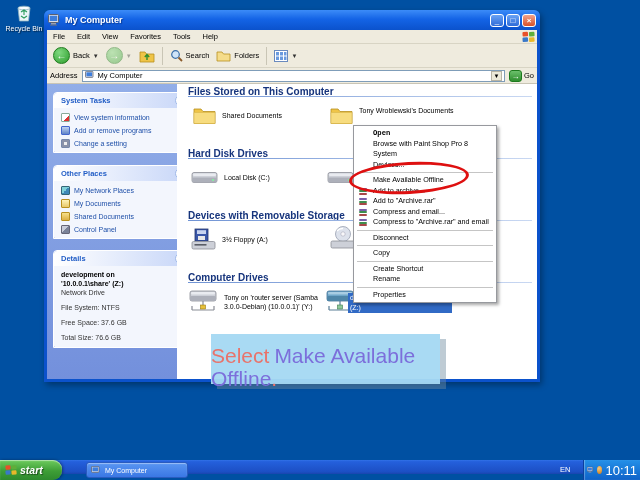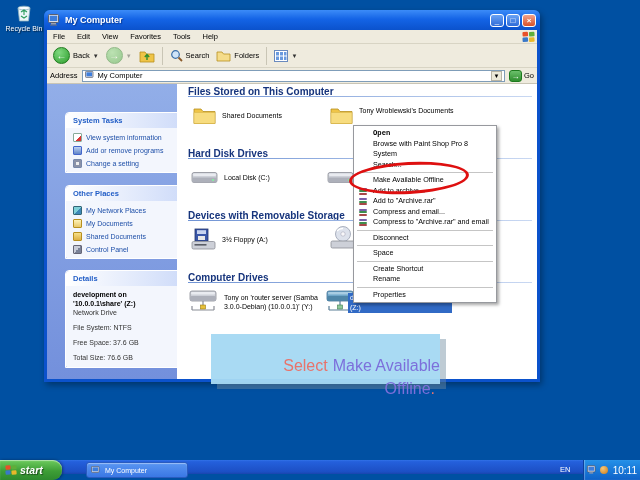--- a/index.html
+++ b/index.html
@@ -54,21 +54,21 @@
                       border:1px solid #B8B4A4; font-size:6px; text-align:center; line-height:9px; }
   .go-btn { display:flex; align-items:center; gap:2px; }
   .go-box { width:13px; height:12px; border-radius:3px; background:linear-gradient(#6CC06C,#2E8E2E);
             color:#fff; font-size:8px; text-align:center; line-height:11px; border:1px solid #1D7A1D; }
 
   .content { position:absolute; left:3px; top:74px; width:490px; height:295px; background:#fff; }
 
   
   .sidebar { position:absolute; left:0; top:0; width:130px; height:295px;
              background:linear-gradient(to bottom,#92AEE8,#7390DC); }
-  .panel { position:absolute; left:18px; width:136px; border:1px solid #fff; border-radius:4px 4px 0 0;margin-top:20px; }
+  .panel { position:absolute; left:6px; width:136px; border:1px solid #fff; border-radius:4px 4px 0 0; }
   .panel-hd { height:15px; border-radius:3px 3px 0 0; display:flex; align-items:center;
               padding:0 2px 0 7px; background:linear-gradient(to right,#FFFFFF,#C7D6F8);
               font-size:7.5px; font-weight:bold; color:#215DC6; }
   .chev { margin-left:auto; width:11px; height:11px; border-radius:50%; background:#fff;
           border:1px solid #9FB8E8; color:#4A6FC8; font-size:8px; line-height:9px; text-align:center; }
   .chev span { display:inline-block; transform:rotate(90deg); }
   .panel-bd { background:#F3F6FD; padding:5px 4px 4px 7px; font-size:7px; color:#1E4FA8;
               border-radius:0 0 1px 1px; }
   .s-item { display:flex; align-items:center; gap:4px; margin-bottom:4px; }
   .s-item:last-child { margin-bottom:0; }
@@ -110,21 +110,21 @@
   .rar-ico i:nth-child(2){ background:#3E8E4E; }
   .rar-ico i:nth-child(3){ background:#A84848; }
 
   
   .ellipse { position:absolute; left:349px; top:162px; width:120px; height:32px;
              border:3px solid #DE1010; border-radius:50%; transform:rotate(-3deg); z-index:30; }
 
   
   .caption { position:absolute; left:211px; top:334px; width:229px; height:50px; z-index:40;
              background:rgba(166,217,243,.96); box-shadow:6px 5px 0 rgba(110,140,160,.45);
-             text-align:right; font-size:16px; line-height:23px; padding-top:20px; }
+             text-align:left; font-size:21px; line-height:23px; padding-top:10px; }
   .cap-red { color:#E8736B; margin-right:5px; }
   .cap-pur { color:#7C6FDB; }
 
   
   .taskbar { position:absolute; left:0; top:460px; width:640px; height:14px; z-index:50;
              background:linear-gradient(to bottom,#3272E8 0%,#2460DC 12%,#1C4FC4 85%,#1845AE 100%); }
   .start-btn { position:absolute; left:0; top:0; height:20px; width:62px; border-radius:0 9px 9px 0;
                background:linear-gradient(to bottom,#6ECC5E 0%,#3E9E36 55%,#2E8A2E 100%);
                display:flex; align-items:center; gap:3px; padding:0 8px 0 5px;
                box-shadow:inset 0 1px 1px rgba(255,255,255,.5),1px 0 3px rgba(0,0,0,.4); }
@@ -132,21 +132,21 @@
                        text-shadow:1px 1px 1px rgba(0,0,0,.5); }
   .task-btn { position:absolute; left:86px; top:2px; width:102px; height:16px; border-radius:3px;
               background:linear-gradient(to bottom,#5A96F2,#3A77E4); border:1px solid #2A5BBE;
               display:flex; align-items:center; gap:4px; padding:0 4px; color:#fff; font-size:7px;
               box-shadow:inset 0 1px 1px rgba(255,255,255,.4); }
   .lang { position:absolute; left:560px; top:0; height:20px; line-height:20px; color:#fff; font-size:7.5px; }
   .tray { position:absolute; left:583px; top:0; width:57px; height:20px;
           background:linear-gradient(to bottom,#2490E8,#0F62C8); border-left:1px solid #0C3F9E;
           display:flex; align-items:center; gap:3px; padding:0 3px;
           box-shadow:inset 1px 0 1px rgba(255,255,255,.3); }
-  .tray .clock { color:#fff; font-size:10px; margin-left:auto; }
+  .tray .clock { color:#fff; font-size:13px; margin-left:auto; }
   .tray-dot { width:8px; height:8px; border-radius:50%; background:radial-gradient(circle at 35% 30%,#F8C878,#C87818); }
 </style>
 </head>
 <body>
 
 <div id="stage">
 
   <div class="desk-icon">
     <svg class="glyph" viewBox="0 0 20 20">
       <path d="M4 5 L16 5 L14.5 18 L5.5 18 Z" fill="#EAF5F8" stroke="#8FB2C0" stroke-width="0.8"></path>
@@ -409,21 +409,21 @@
         </div>
 
       </div>
     </div>
   </div>
 
   <ul class="ctx">
     <li class="bold">Open</li>
     <li>Browse with Paint Shop Pro 8</li>
     <li>System</li>
-    <li>Search...</li>
+    <li>Devices...</li>
     <li class="sep"></li>
     <li>Make Available Offline</li>
     <li>
       <span class="rar-ico">
           <i></i>
           <i></i>
           <i></i>
         </span>
       <span>Add to archive...</span>
     </li>
@@ -447,21 +447,21 @@
       <span class="rar-ico">
           <i></i>
           <i></i>
           <i></i>
         </span>
       <span>Compress to "Archive.rar" and email</span>
     </li>
     <li class="sep"></li>
     <li>Disconnect</li>
     <li class="sep"></li>
-    <li>Space</li>
+    <li>Copy</li>
     <li class="sep"></li>
     <li>Create Shortcut</li>
     <li>Rename</li>
     <li class="sep"></li>
     <li>Properties</li>
   </ul>
 
   <div class="ellipse"></div>
 
   <div class="caption">

